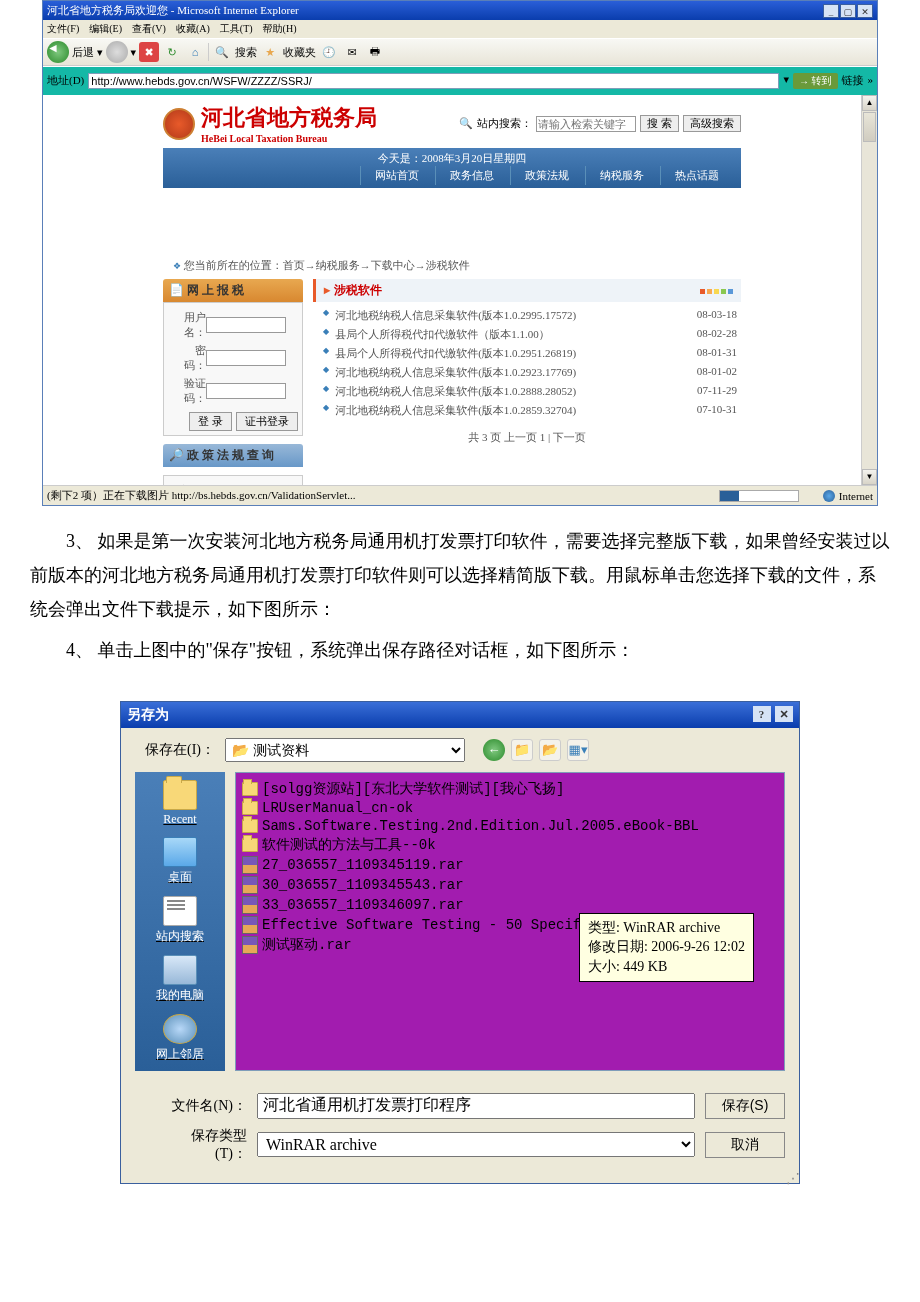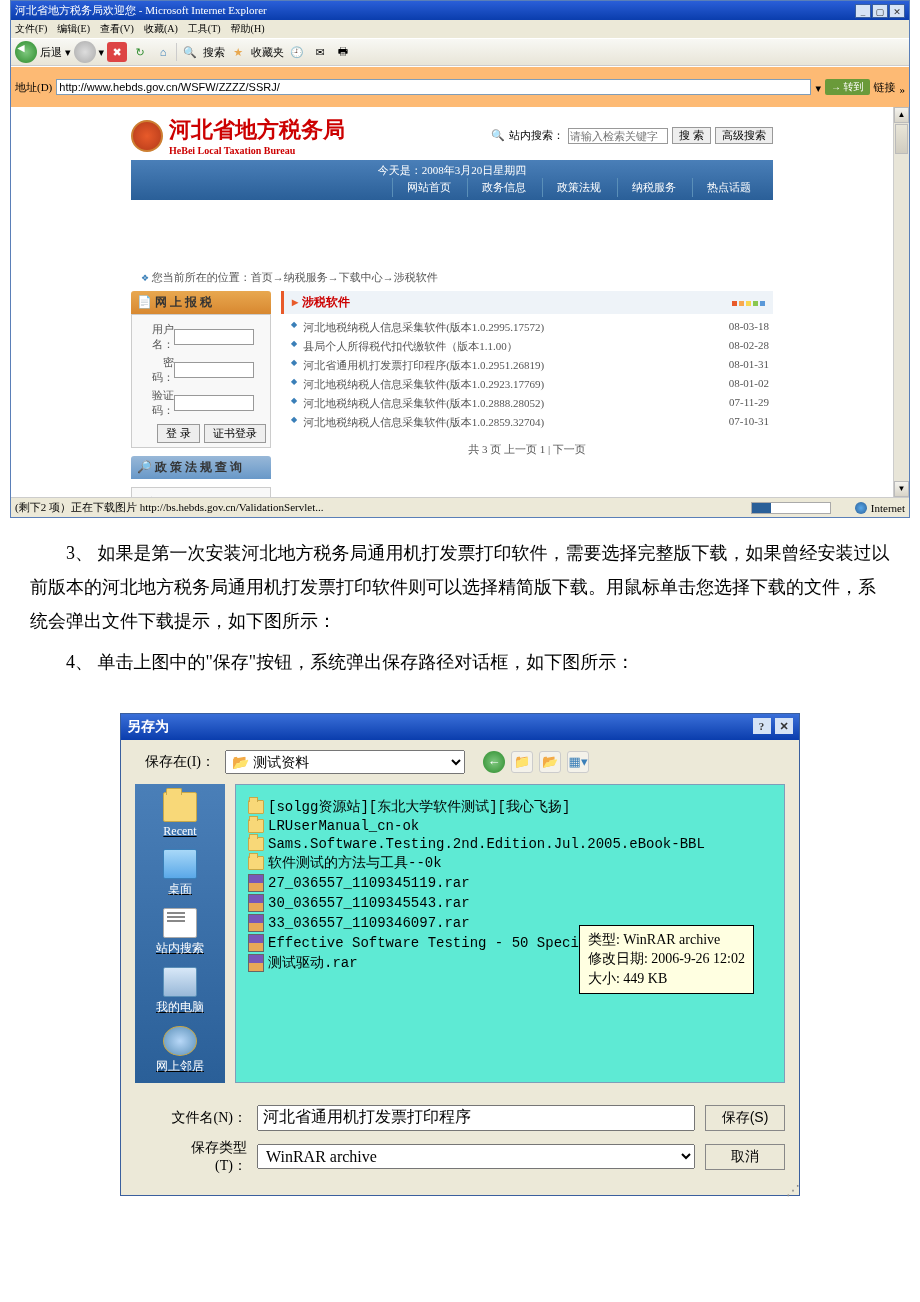--- a/index.html
+++ b/index.html
@@ -1,29 +1,29 @@
 <!DOCTYPE html>
 <html><head>
   <meta charset="utf-8">
   <style>
     * { box-sizing: border-box; margin: 0; padding: 0; }
     body { font-family: "SimSun", "宋体", serif; background: #fff; width: 920px; }
     
     
-    .ie-window { border: 1px solid #5a7fb8; background: #ece9d8; margin: 0 auto; width: 900px; }
+    .ie-window { border: 1px solid #5a7fb8; background: #ece9d8; margin: 0 auto; width: 836px; }
     .ie-titlebar { background: linear-gradient(to bottom, #2a5fd8 0%, #0a3dad 100%); color: #fff; padding: 2px 4px; font-size: 11px; display: flex; justify-content: space-between; align-items: center; }
     .ie-titlebar .controls { display: flex; gap: 1px; }
     .ie-titlebar .controls span { background: #d6e3f5; color: #333; width: 16px; height: 14px; font-size: 9px; text-align: center; line-height: 14px; border: 1px solid #3a5f9e; }
     .ie-menubar { background: #ece9d8; padding: 2px 4px; font-size: 10px; display: flex; gap: 10px; }
     .ie-menubar span { cursor: pointer; }
     .ie-toolbar { background: linear-gradient(#f8f8f4, #e8e5d8); border-top: 1px solid #fff; border-bottom: 1px solid #ccc; padding: 2px 4px; display: flex; align-items: center; gap: 3px; font-size: 11px; }
     .tb-btn { width: 20px; height: 20px; border-radius: 3px; display: inline-flex; align-items: center; justify-content: center; }
     .green-back { background: radial-gradient(#7fc87f, #2a8a2a); border-radius: 50%; width: 22px; height: 22px; color:#fff; font-size:12px; }
     .gray-fwd { background: radial-gradient(#ddd, #aaa); border-radius: 50%; width: 22px; height: 22px; }
-    .ie-addrbar { background: #fdba74; border-top: 1px solid #fff; padding: 12px 4px; display: flex; align-items: flex-end; gap: 4px; font-size: 11px; }
+    .ie-addrbar { background: #14b8a6; border-top: 1px solid #fff; padding: 6px 4px; display: flex; align-items: flex-start; gap: 4px; font-size: 11px; }
     .ie-addrbar input { flex: 1; font-size: 11px; padding: 1px 2px; border: 1px solid #7f9db9; }
     .go-btn { background: #6a9a3a; color: #fff; padding: 1px 6px; font-size: 10px; border-radius: 2px; }
     
     
     .ie-content { background: #fff; height: 390px; overflow: hidden; position: relative; display:flex; }
     .scrollbar-track { width: 16px; background: #e8e5d8; border-left: 1px solid #ccc; display: flex; flex-direction: column; }
     .scroll-arrow { height: 16px; background: linear-gradient(#f4f3ee,#d8d4c8); border: 1px solid #bbb; font-size:8px; text-align:center; line-height:14px; }
     .scroll-thumb { background: linear-gradient(#e8e5d8,#d0ccc0); border: 1px solid #bbb; flex:0 0 30px; margin:1px; }
     .main-area { flex:1; padding: 8px 120px 0 120px; }
     
@@ -90,21 +90,21 @@
     .dlg-body { display:flex; padding: 0 14px 14px; gap:10px; }
     .places { width:90px; background: linear-gradient(#4a7fb8, #2a5f98); padding:8px 4px; display:flex; flex-direction:column; gap:10px; align-items:center;text-decoration:underline; }
     .place { text-align:center; color:#fff; font-size:12px; font-family:"SimSun"; }
     .place .picon { width:34px; height:30px; margin:0 auto 2px; background:#f8d878; border:1px solid #c8a848; border-radius:2px; position:relative; }
     .place .picon.folder::before { content:""; position:absolute; top:-5px; left:2px; width:14px; height:6px; background:#f8d878; border:1px solid #c8a848; border-bottom:none; border-radius:2px 2px 0 0; }
     .place .picon.desktop { background: linear-gradient(#a8d8f8,#5aa8e8); border-color:#3a7fb8; }
     .place .picon.docs { background:#fff; border-color:#aaa; }
     .place .picon.docs::after{content:""; position:absolute; top:3px; left:3px; width:18px; height:2px; background:#888; box-shadow:0 4px #888,0 8px #888;}
     .place .picon.pc { background: linear-gradient(#d8e8f8,#98b8d8); border-color:#5a8fb8; }
     .place .picon.net { background: radial-gradient(#b8d8f8,#5a8fb8); border-radius:50%; }
-    .filelist { flex:1; background:#5eead4; border:1px solid #7f9db9; padding:12px; min-height:260px; position:relative; }
+    .filelist { flex:1; background:#a21caf; border:1px solid #7f9db9; padding:6px; min-height:260px; position:relative; }
     .f-item { display:flex; align-items:center; gap:4px; font-size:14px; font-family:"Courier New", monospace; padding:1px 0; }
     .f-folder { width:16px; height:14px; background:#f8d878; border:1px solid #c8a848; border-radius:1px; position:relative; flex:none; }
     .f-folder::before{content:"";position:absolute;top:-4px;left:0;width:7px;height:4px;background:#f8d878;border:1px solid #c8a848;border-bottom:none;}
     .f-rar { width:16px; height:18px; background:linear-gradient(#7858b8 50%, #e8a858 50%); border:1px solid #666; flex:none; }
     .tooltip-box { position:absolute; right:30px; top:140px; border:1px solid #000; background:#ffffe1; font-size:14px; font-family:"SimSun"; padding:4px 8px; line-height:1.4; }
     .dlg-bottom { padding: 8px 14px 4px 46px; }
     .dlg-row { display:flex; align-items:center; gap:10px; margin-bottom:8px; font-size:14px; }
     .dlg-row .lbl { width:80px; text-align:right; }
     .dlg-row input, .dlg-row select { flex:1; font-size:16px; padding:2px 4px; font-family:"SimSun"; }
     .dlg-row button { width:80px; padding:3px 0; font-size:14px; border:1px solid #888; background:#ece9d8; }
@@ -231,21 +231,21 @@
                 <span>河北地税纳税人信息采集软件(版本1.0.2995.17572)</span>
                 <span class="date">08-03-18</span>
               </div>
             <div class="item">
                 <span class="bullet">◆</span>
                 <span>县局个人所得税代扣代缴软件（版本1.1.00）</span>
                 <span class="date">08-02-28</span>
               </div>
             <div class="item">
                 <span class="bullet">◆</span>
-                <span>河北省通用机打发票打印程序(版本1.0.2951.26819)</span>
+                <span>县局个人所得税代扣代缴软件(版本1.0.2951.26819)</span>
                 <span class="date">08-01-31</span>
               </div>
             <div class="item">
                 <span class="bullet">◆</span>
                 <span>河北地税纳税人信息采集软件(版本1.0.2923.17769)</span>
                 <span class="date">08-01-02</span>
               </div>
             <div class="item">
                 <span class="bullet">◆</span>
                 <span>河北地税纳税人信息采集软件(版本1.0.2888.28052)</span>

